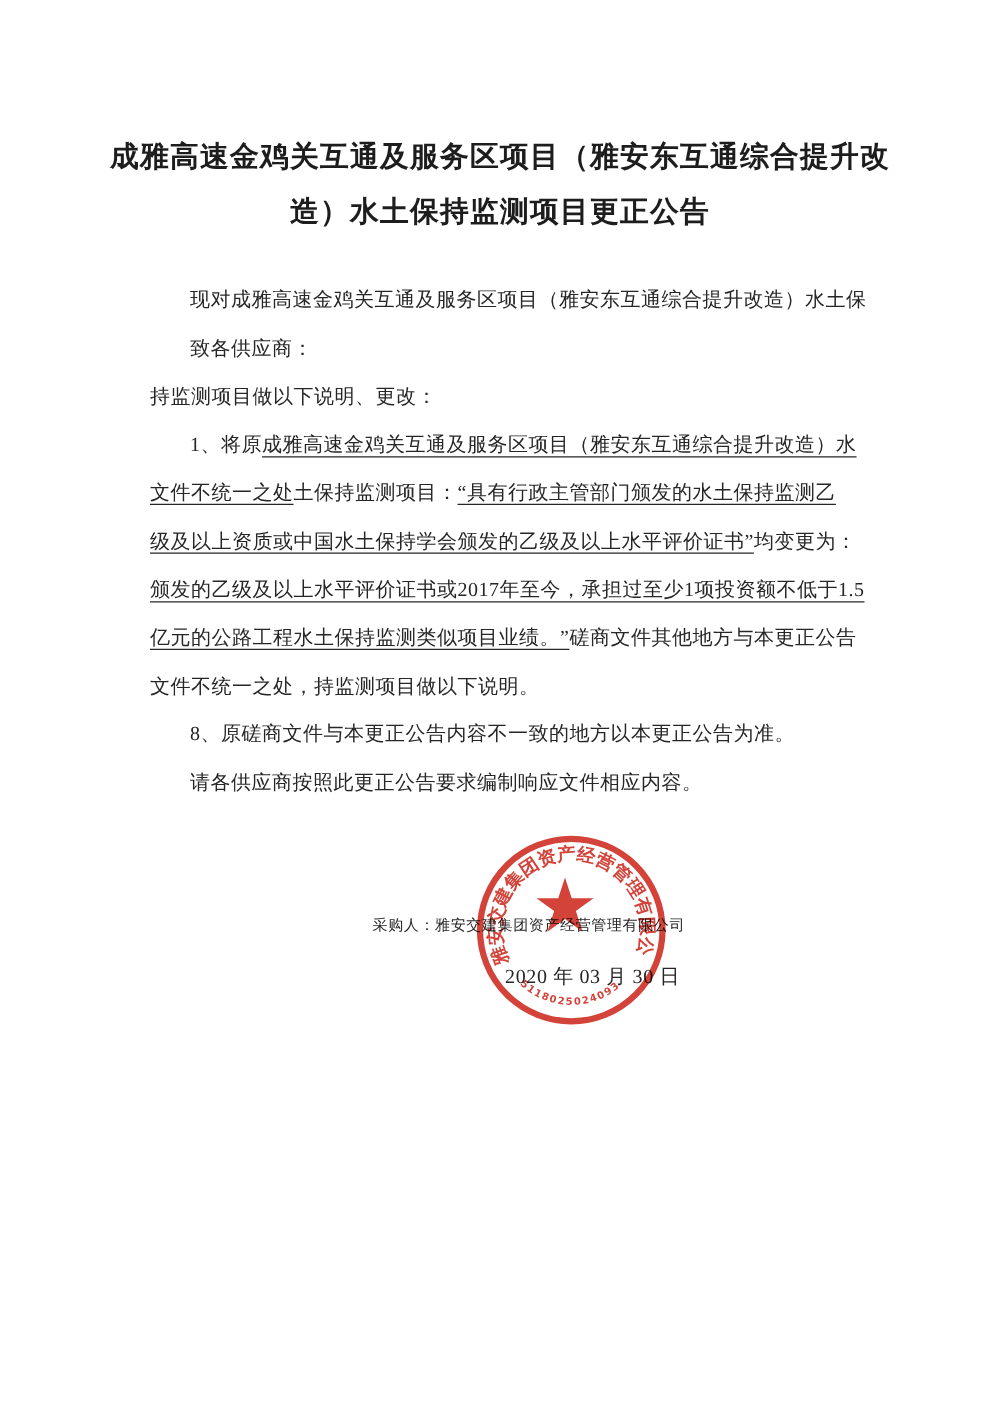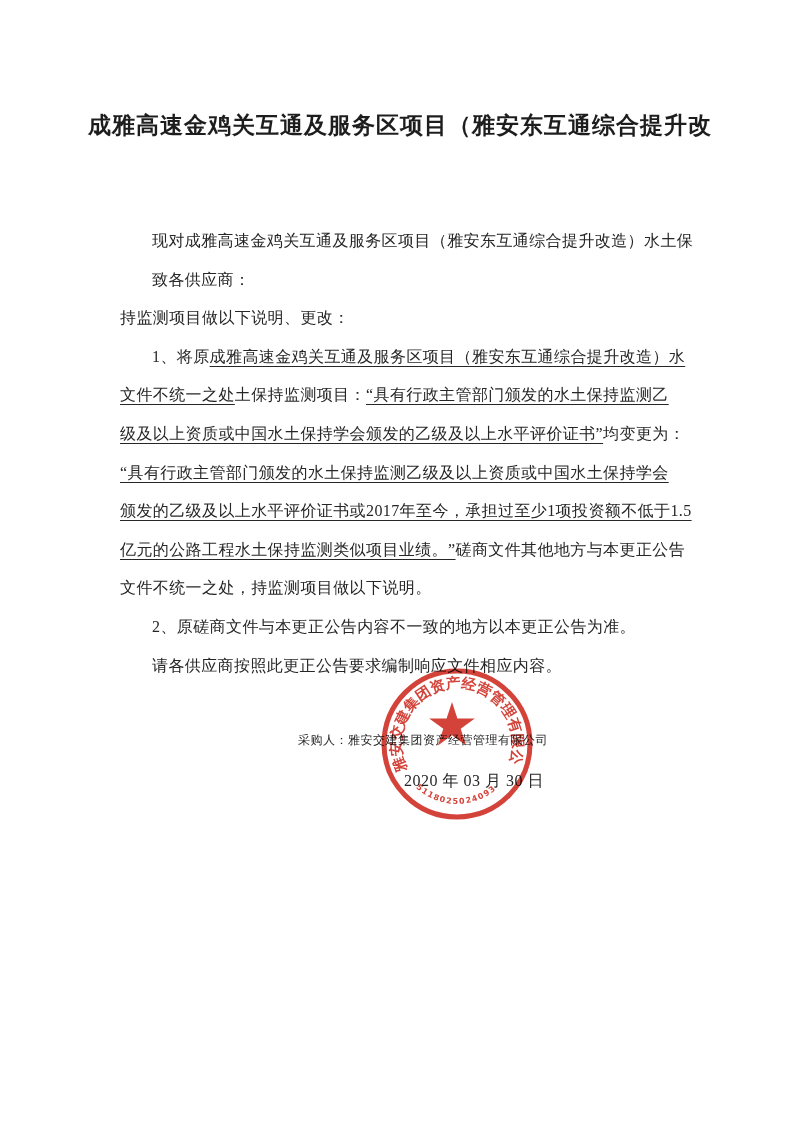--- a/index.html
+++ b/index.html
@@ -42,34 +42,34 @@
     mix-blend-mode:multiply;opacity:0.92;pointer-events:none;
   }
 </style>
 </head>
 <body>
 
 <div class="page">
 
   <h1 class="title">
     <span class="tl">成雅高速金鸡关互通及服务区项目（雅安东互通综合提升改</span>
+    <span class="tl">造）水土保持监测项目更正公告</span>
   </h1>
 
   <div class="doc-body" id="body-lines">
       <div class="line indent"><span class="seg">现对成雅高速金鸡关互通及服务区项目（雅安东互通综合提升改造）水土保</span></div>
       <div class="line indent"><span class="seg">致各供应商：</span></div>
       <div class="line"><span class="seg">持监测项目做以下说明、更改：</span></div>
       <div class="line indent"><span class="seg">1、将原</span><span class="seg u">成雅高速金鸡关互通及服务区项目（雅安东互通综合提升改造）水</span></div>
       <div class="line"><span class="seg u">文件不统一之处</span><span class="seg">土保持监测项目：</span><span class="seg u">“具有行政主管部门颁发的水土保持监测乙</span></div>
       <div class="line"><span class="seg u">级及以上资质或中国水土保持学会颁发的乙级及以上水平评价证书”</span><span class="seg">均变更为：</span></div>
-      <div class="line"><span class="seg u">“具有行政主管部门颁发的水土保持监测乙级及以上资质或中国水土保持学会</span></div>
       <div class="line"><span class="seg u">颁发的乙级及以上水平评价证书或2017年至今，承担过至少1项投资额不低于1.5</span></div>
       <div class="line"><span class="seg u">亿元的公路工程水土保持监测类似项目业绩。”</span><span class="seg">磋商文件其他地方与本更正公告</span></div>
       <div class="line"><span class="seg">文件不统一之处，持监测项目做以下说明。</span></div>
-      <div class="line indent"><span class="seg">2、原磋商文件与本更正公告内容不一致的地方以本更正公告为准。</span></div>
+      <div class="line indent"><span class="seg">8、原磋商文件与本更正公告内容不一致的地方以本更正公告为准。</span></div>
       <div class="line indent"><span class="seg">请各供应商按照此更正公告要求编制响应文件相应内容。</span></div>
     </div>
 
   <div class="purchaser"><span>采购人：</span><span>雅安交建集团资产经营管理有限公司</span></div>
 
   <div class="date-line">2020 年 03 月 30 日</div>
 
   <svg class="seal" viewBox="0 0 170 170" xmlns="http://www.w3.org/2000/svg">
     <defs>
       <path id="sealArcTop" d="M 33.1,106 A 56,56 0 1 1 136.9,106" fill="none"></path>

